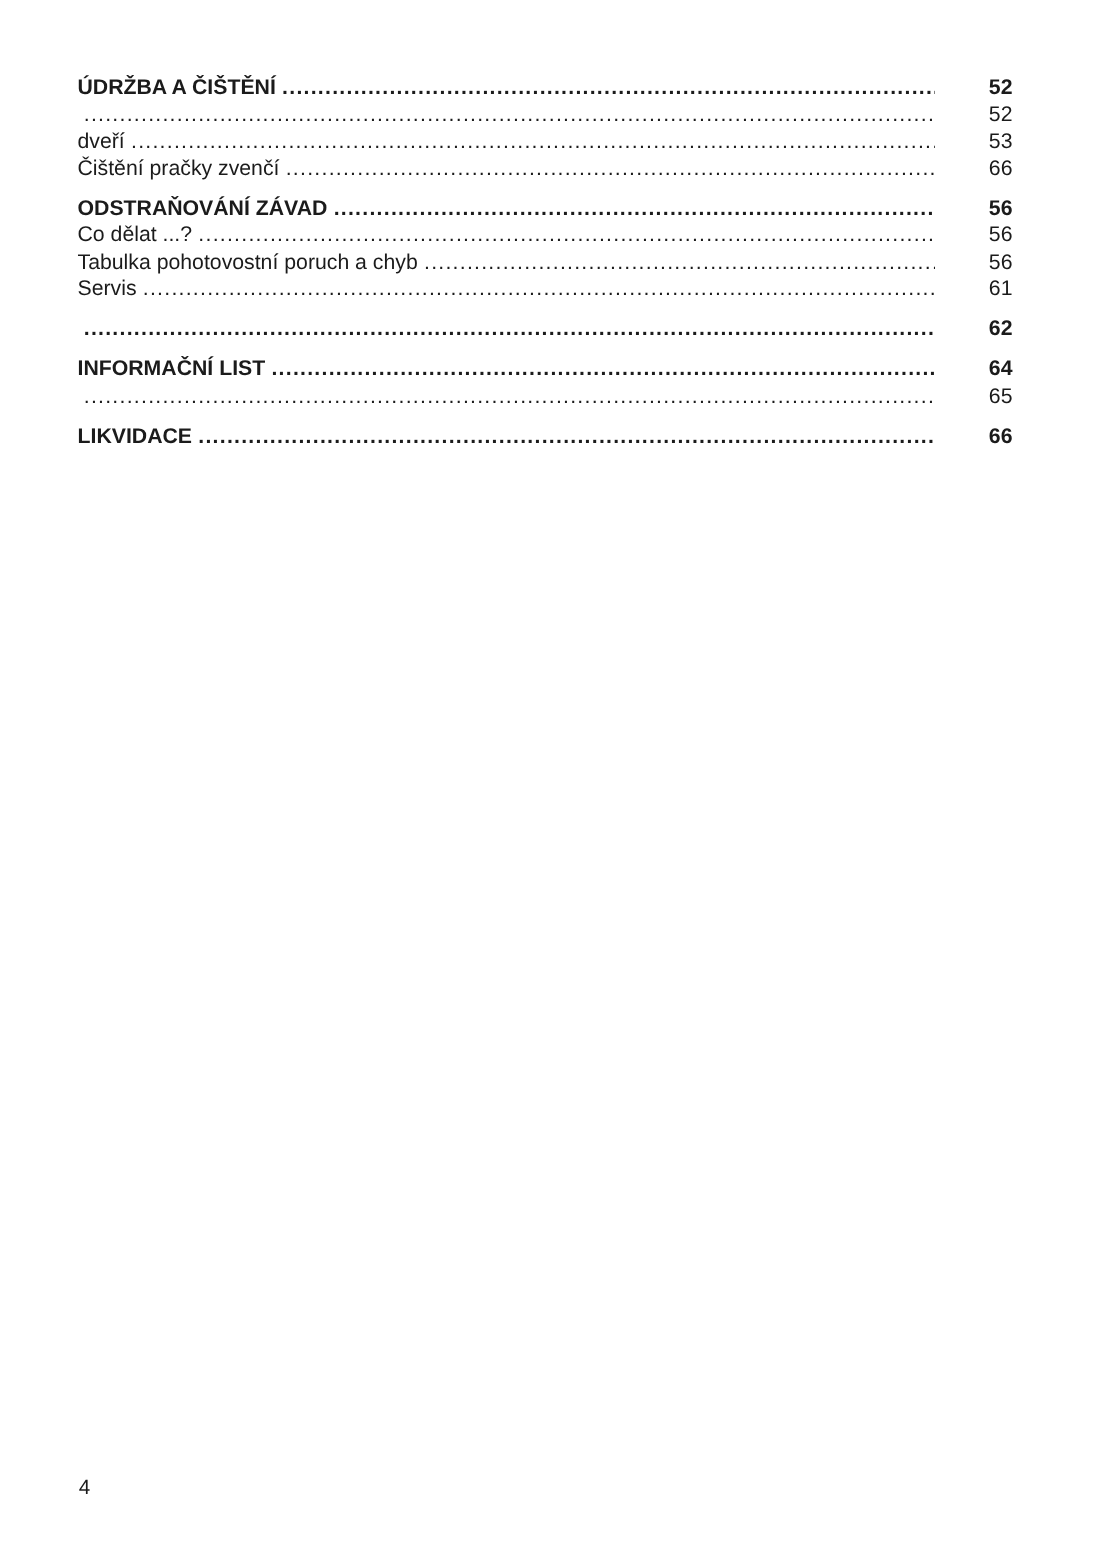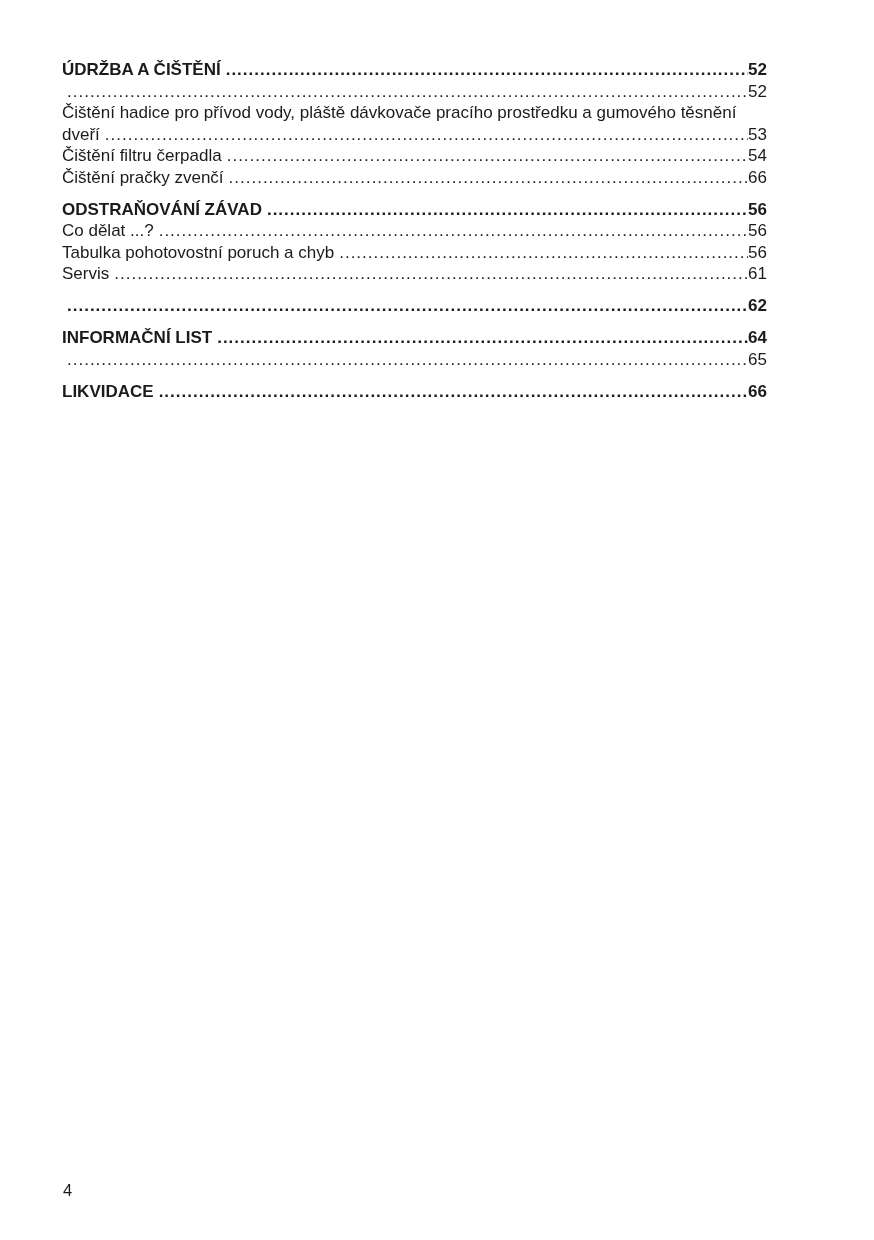--- a/index.html
+++ b/index.html
@@ -47,21 +47,21 @@
     white-space: nowrap;
     margin-left: 5px;
   }
   .toc-leader::after {
     content: "..................................................................................................................................................................................................................................................................";
     letter-spacing: 1px;
   }
   .toc-page {
     flex: 0 0 auto;
     width: 62px;
-    text-align: left;
+    text-align: right;
   }
   .folio {
     position: absolute;
     left: 63px;
     top: 1180px;
     font-size: 16.5px;
     line-height: 21.5px;
   }
 </style>
 </head>
@@ -72,31 +72,23 @@
       <div class="toc-row heading">
         <span class="toc-label">ÚDRŽBA A ČIŠTĚNÍ</span>
         <span class="toc-leader"></span>
         <span class="toc-page">52</span>
       </div>
       <div class="toc-row item">
         <span class="toc-leader"></span>
         <span class="toc-page">52</span>
       </div>
       <div class="toc-row item">
-        <span class="toc-label">Čištění hadice pro přívod vody, pláště dávkovače pracího prostředku a gumového těsnění</span>
-      </div>
-      <div class="toc-row item">
         <span class="toc-label">dveří</span>
         <span class="toc-leader"></span>
         <span class="toc-page">53</span>
-      </div>
-      <div class="toc-row item">
-        <span class="toc-label">Čištění filtru čerpadla</span>
-        <span class="toc-leader"></span>
-        <span class="toc-page">54</span>
       </div>
       <div class="toc-row item">
         <span class="toc-label">Čištění pračky zvenčí</span>
         <span class="toc-leader"></span>
         <span class="toc-page">66</span>
       </div>
       <div class="toc-row heading">
         <span class="toc-label">ODSTRAŇOVÁNÍ ZÁVAD</span>
         <span class="toc-leader"></span>
         <span class="toc-page">56</span>

